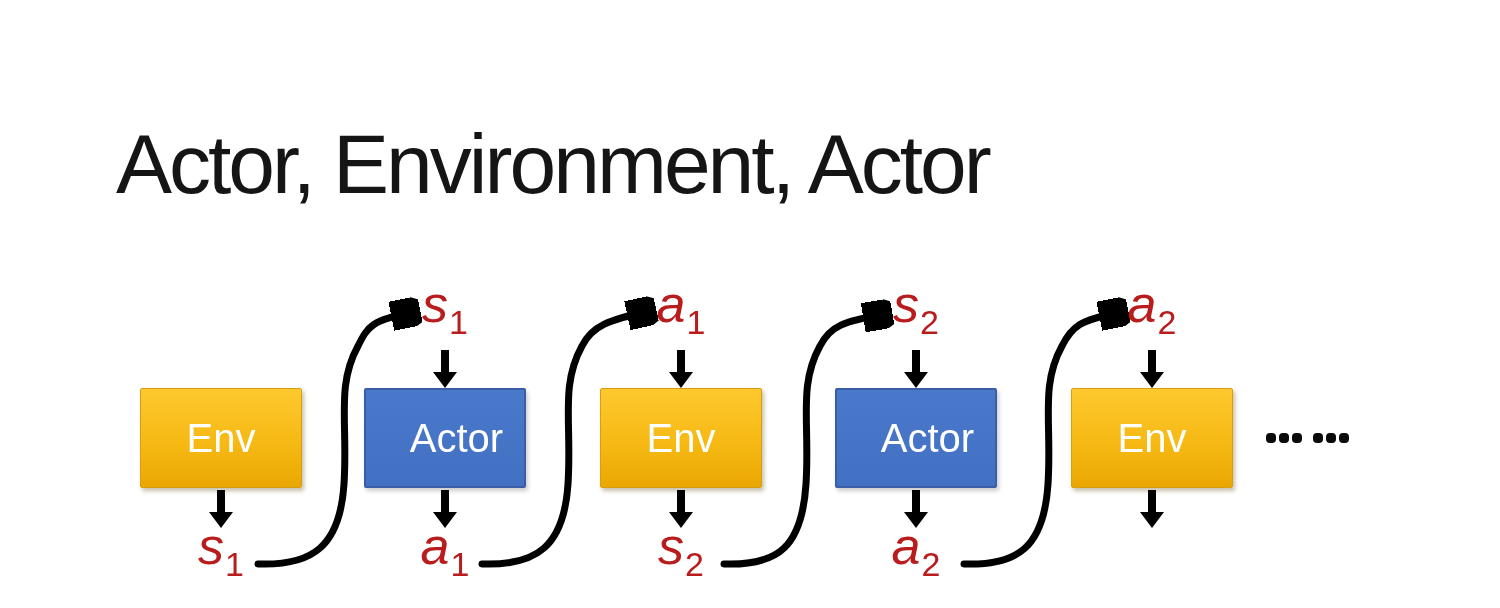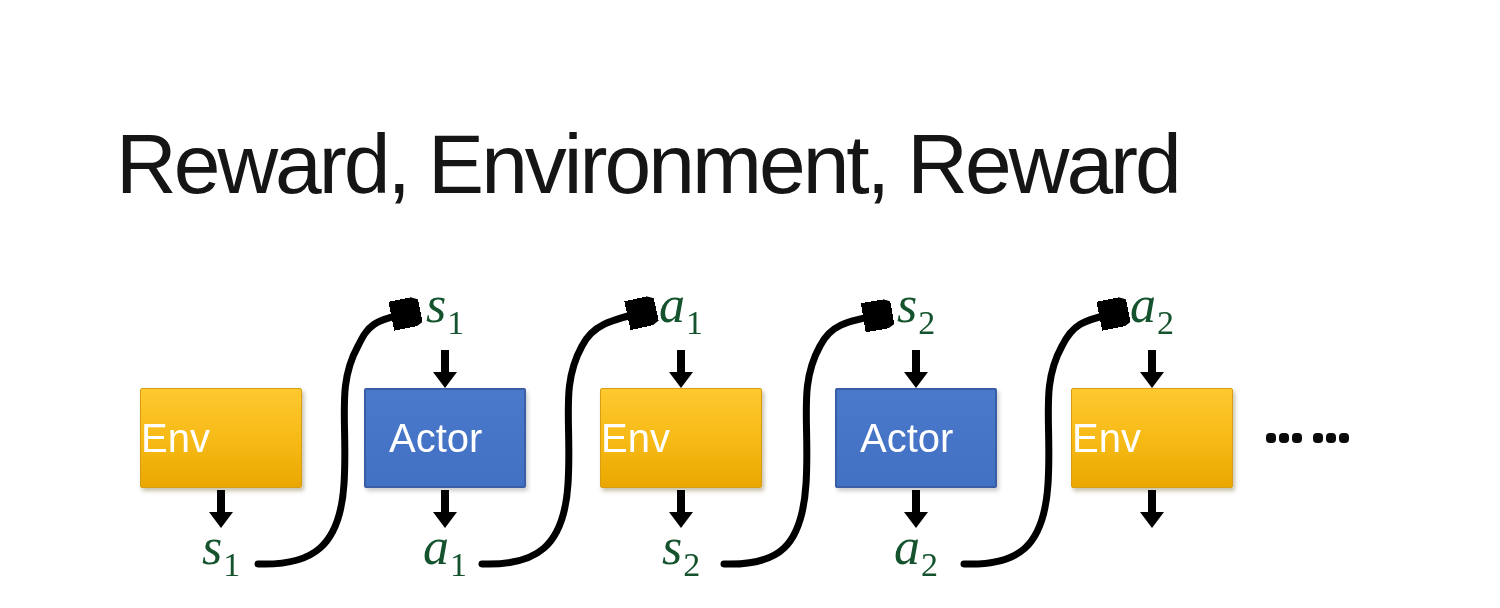--- a/index.html
+++ b/index.html
@@ -5,28 +5,28 @@
   html,body{margin:0;padding:0;background:#fff;}
   .slide{position:relative;width:1500px;height:608px;background:#ffffff;overflow:hidden;
          font-family:"Liberation Sans",sans-serif;}
 
   .title{position:absolute;left:116px;top:116px;font-size:84px;font-weight:300;
          letter-spacing:-3px;color:#151515;white-space:nowrap;}
 
   .col{position:absolute;top:280px;width:162px;height:328px;}
 
   .mlabel{position:absolute;left:0;width:100%;text-align:center;white-space:nowrap;
-          font-family:Liberation Serif, serif;color:#14532d;line-height:1.1;}
+          font-family:Liberation Sans, sans-serif;color:#b91c1c;line-height:1.1;}
   .mlabel .base{font-style:italic;font-size:52px;}
   .mlabel .sub{font-style:normal;font-size:34px;vertical-align:-12px;margin-left:1px;}
   .lbl-top{top:-4px;}
   .lbl-bot{top:238px;}
 
   .box{position:absolute;left:0;top:108px;width:162px;height:100px;border-radius:2px;
-       display:flex;align-items:center;
+       display:flex;align-items:center;justify-content:center;
        font-size:40px;color:#ffffff;box-sizing:border-box;}
   .box.env{background:linear-gradient(180deg,#fec92f 0%,#f6b914 55%,#eaa701 100%);
            border:1px solid #d89d12;box-shadow:2px 3px 4px rgba(90,70,10,0.35);}
   .box.actor{background:linear-gradient(180deg,#4a78cb 0%,#4270c2 100%);
              border:2px solid #3a5da5;box-shadow:2px 3px 4px rgba(0,0,0,0.2);padding-left:23px;}
 
   .varrow{position:absolute;left:50%;transform:translateX(-50%);width:8px;background:#000;}
   .varrow::after{content:"";position:absolute;top:100%;left:50%;transform:translateX(-50%);
                  width:0;height:0;border:12px solid transparent;border-bottom:0;
                  border-top:16px solid #000;}
@@ -38,21 +38,21 @@
 
   .dots{position:absolute;left:1266px;top:433px;display:flex;align-items:center;}
   .dots i{display:block;width:10px;height:10px;border-radius:40%;background:#0a0a0a;margin-right:3px;}
   .dots i.gap{margin-left:8px;}
 </style>
 </head>
 <body>
 
 <div class="slide">
 
-  <div class="title">Reward, Environment, Reward</div>
+  <div class="title">Actor, Environment, Actor</div>
 
   <svg class="curves" width="1500" height="608" viewBox="0 0 1500 608">
     <defs>
       <marker id="ah" viewBox="0 0 10 10" refX="7.5" refY="5" markerWidth="4.2" markerHeight="4.2" orient="auto">
         <path d="M0 0 L10 5 L0 10 z" fill="#000" stroke="none"></path>
       </marker>
     </defs>
     <path marker-end="url(#ah)" d="M 258 564 C 313 566, 340 546, 344 484 C 348 422, 336 386, 358 346 C 368 326, 372 320, 413 312"></path>
     <path marker-end="url(#ah)" d="M 482 564 C 537 566, 564 546, 568 484 C 572 422, 560 386, 582 346 C 592 326, 608 320, 649 311"></path>
     <path marker-end="url(#ah)" d="M 724 564 C 779 566, 802 546, 806 484 C 810 422, 798 386, 820 346 C 830 326, 844 321, 885 314"></path>

